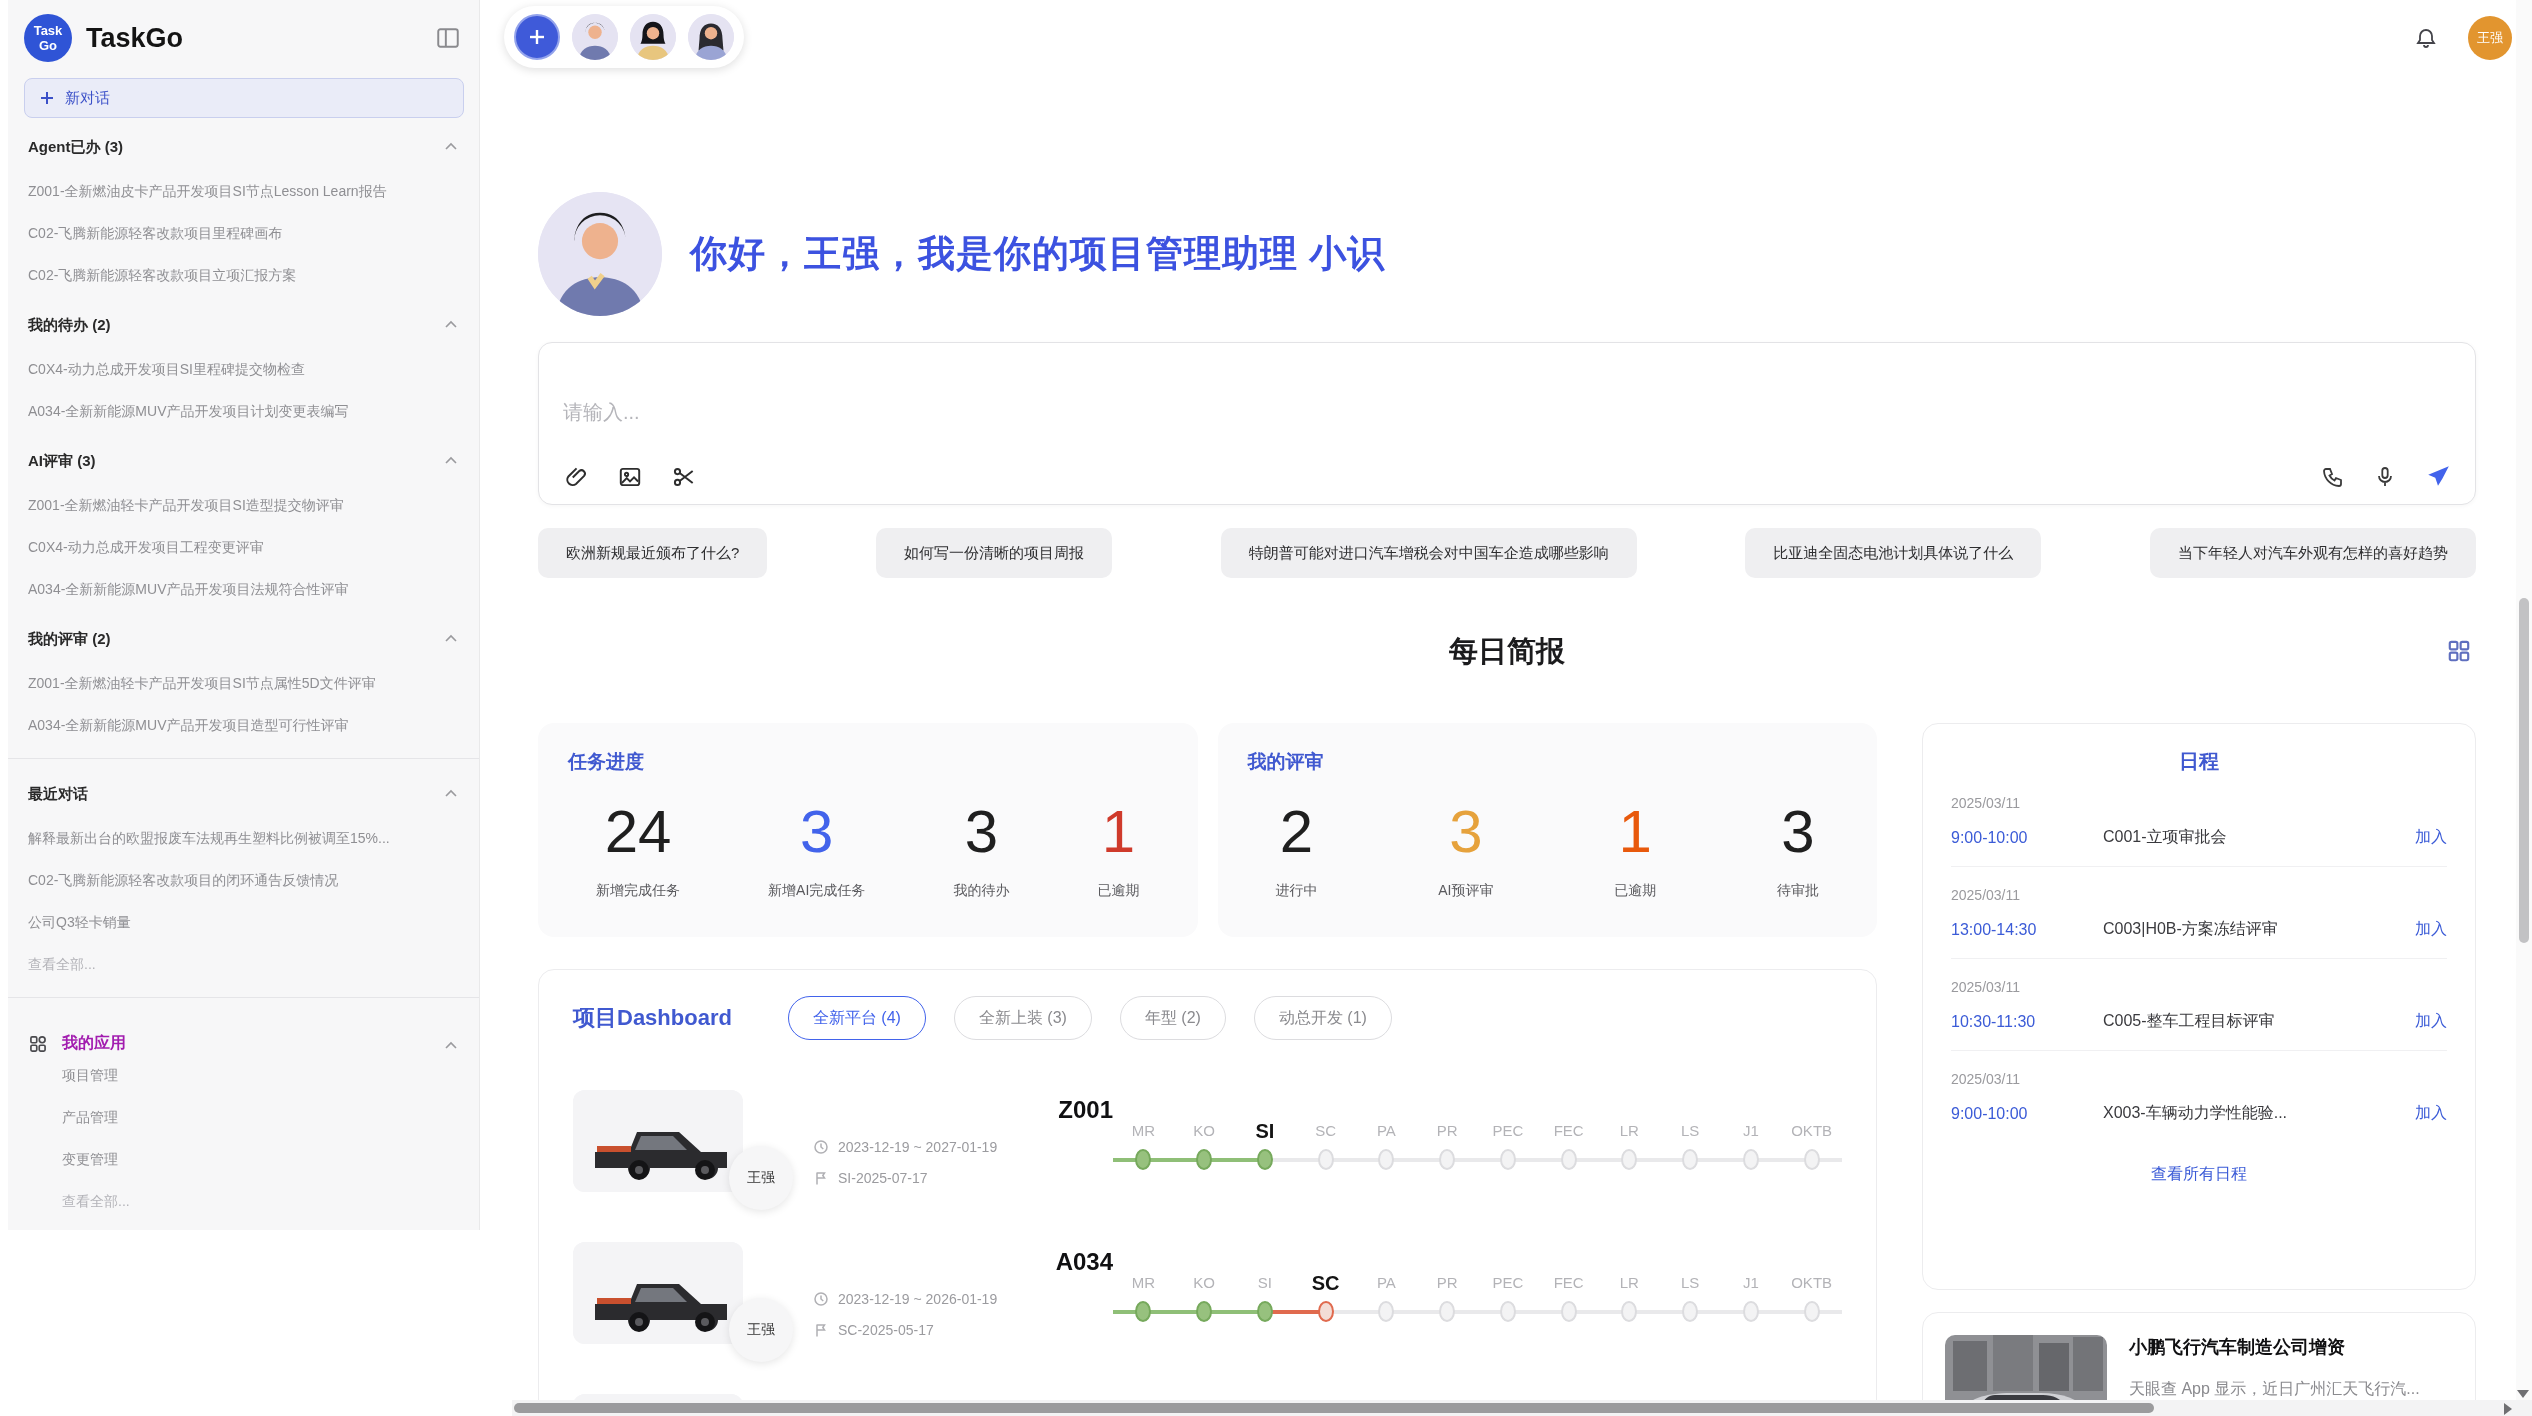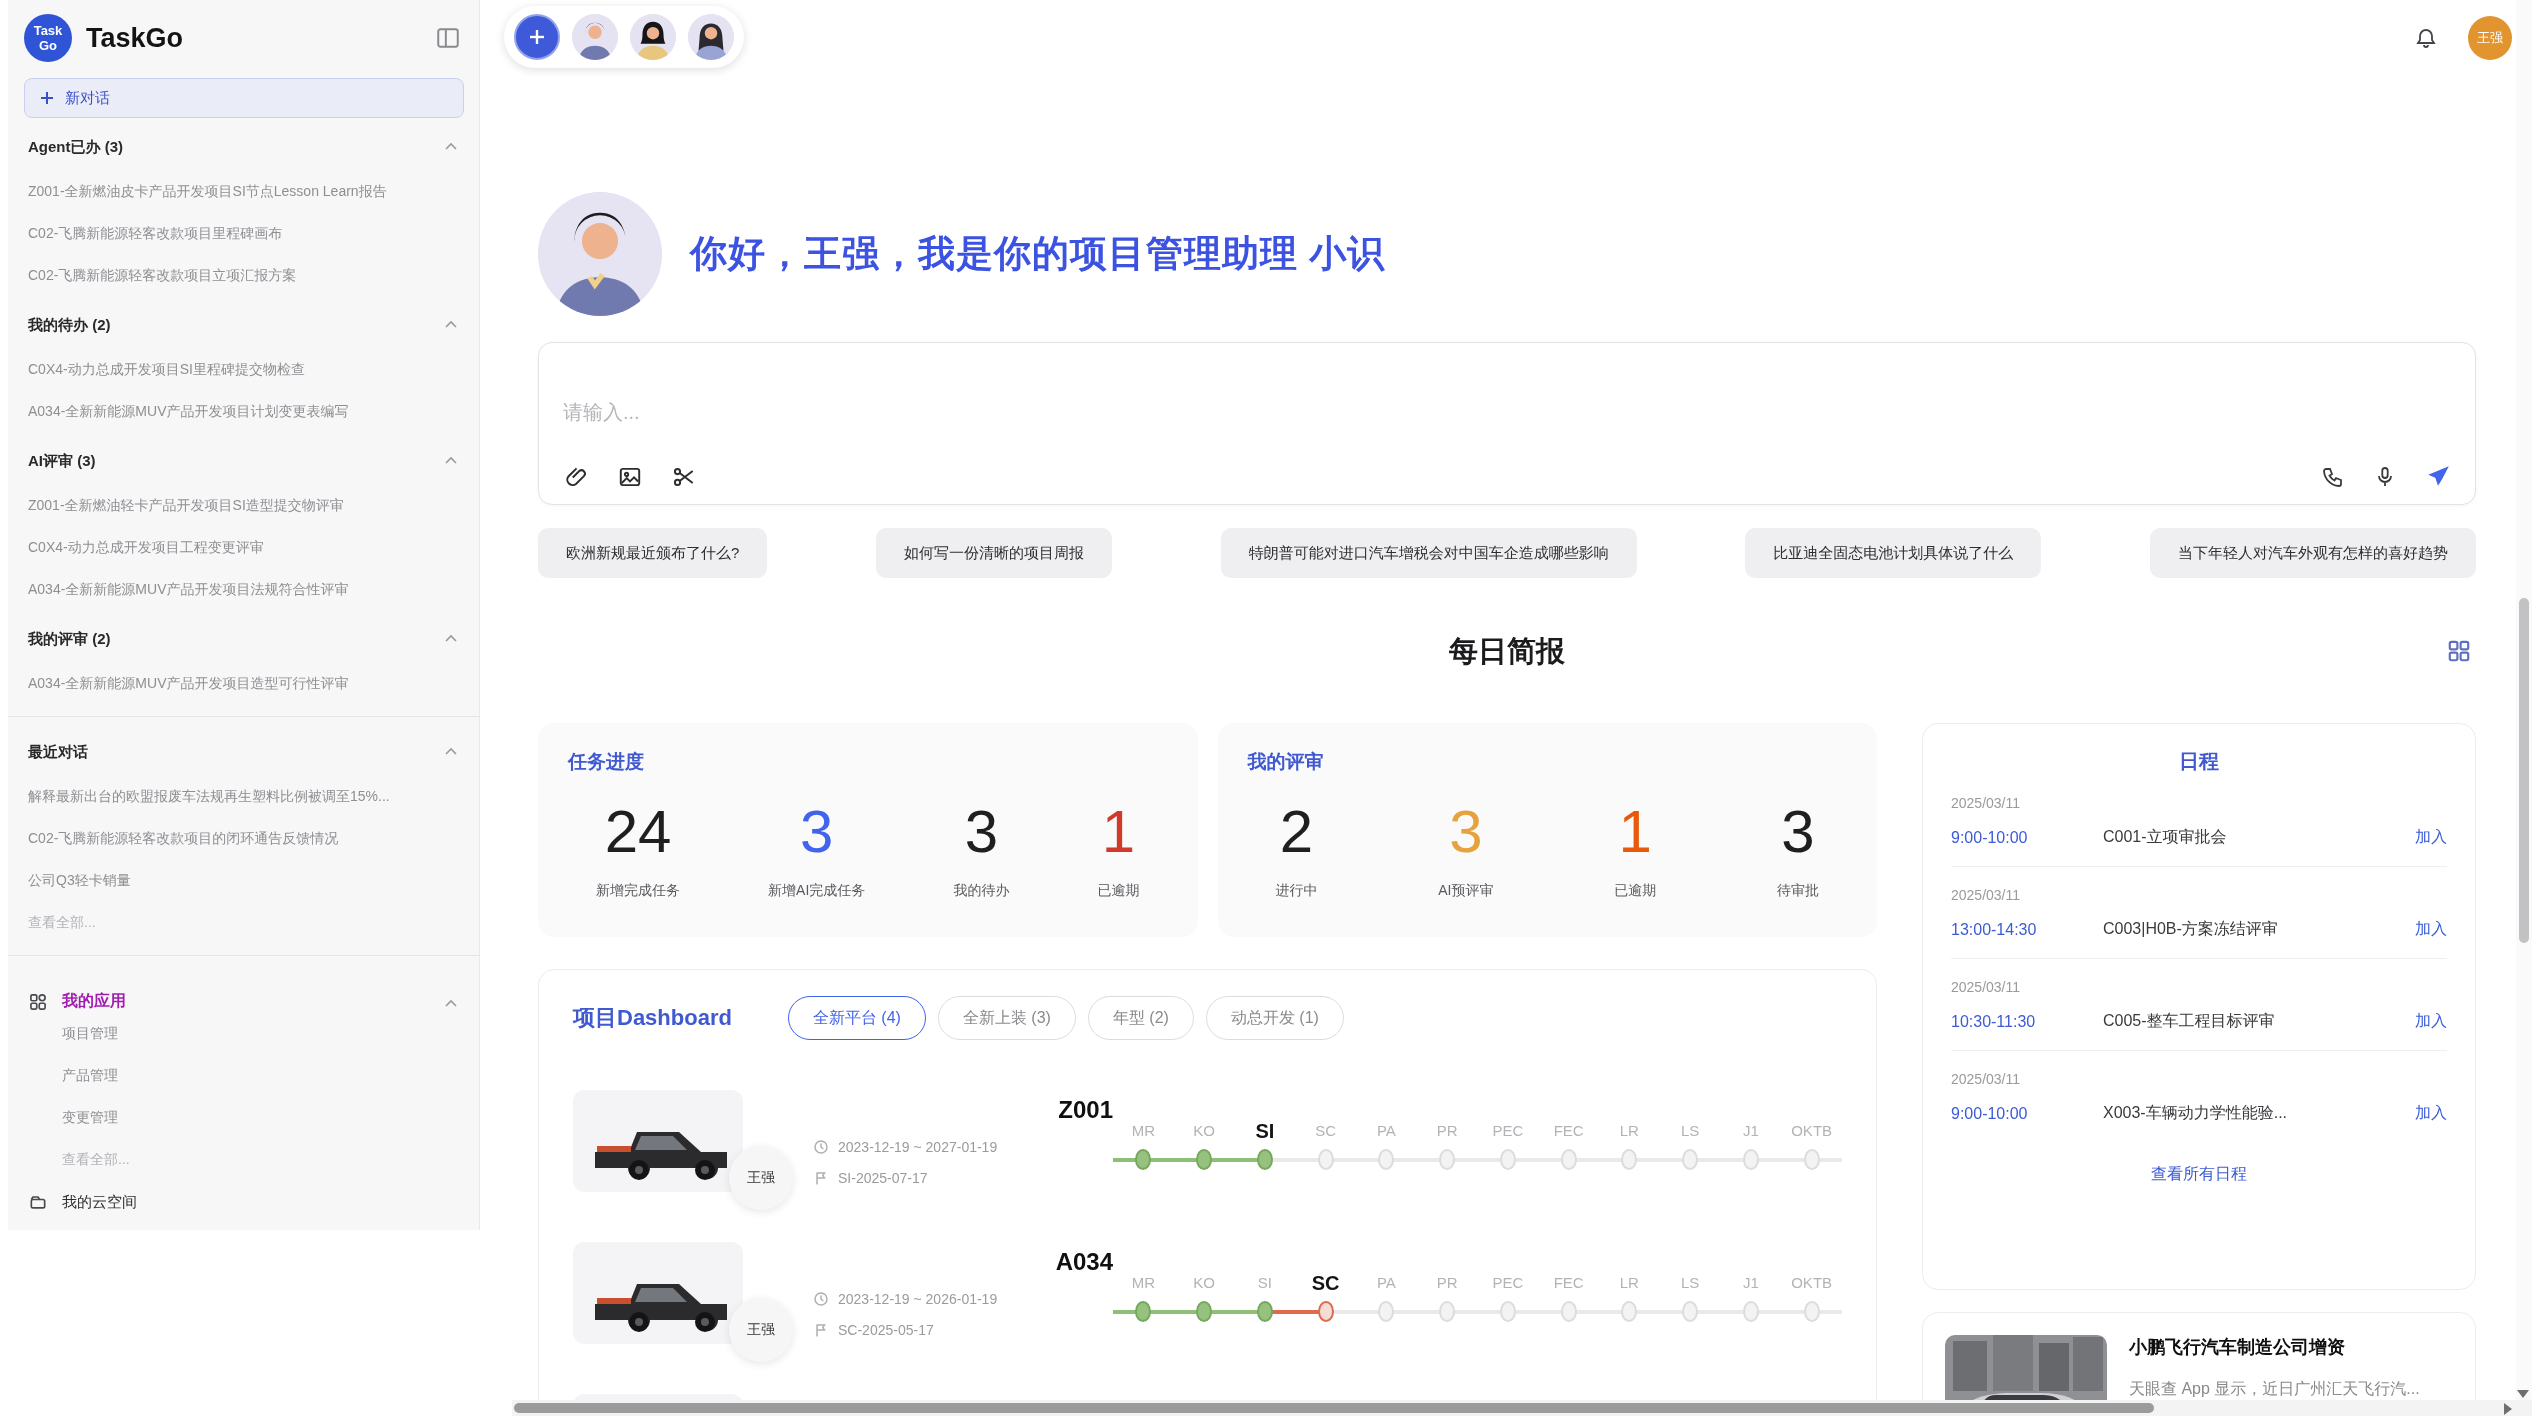--- a/index.html
+++ b/index.html
@@ -79,21 +79,21 @@
   .stats { display:flex; justify-content:space-between; padding:22px 28px 0 28px; }
   .stat { text-align:center; cursor:pointer; }
   .stat-value { font-size:60px; font-weight:500; color:#1f1f1f; }
   .stat-label { margin-top:16px; font-size:14px; color:#5a5a5e; }
 
   
   .dashboard-card { margin-top:32px; background:#fff; border:1px solid #ececee; border-radius:16px;
     padding:26px 34px; height:600px; overflow:hidden; }
   .dash-header { display:flex; align-items:center; }
   .dash-title { font-size:22px; color:#4059d0; font-weight:600; }
-  .tabs { display:flex; gap:12px; margin-left:56px; }
+  .tabs { display:flex; gap:28px; margin-left:56px; }
   .tab { height:44px; border-radius:22px; border:1px solid #dcdcdf; color:#8a8a8e; font-size:16px;
     display:flex; align-items:center; padding:0 24px; background:#fff; cursor:pointer; }
   .tab.active { border-color:#4263eb; color:#4263eb; }
   .project-row { display:flex; align-items:center; margin-top:50px; }
   .car-wrap { position:relative; width:206px; flex:none; }
   .car-img { width:170px; height:102px; border-radius:12px; background:#f4f4f6; overflow:hidden; }
   .owner-badge { position:absolute; right:-14px; bottom:-18px; width:64px; height:64px; border-radius:50%;
     background:#f6f6f7; box-shadow:0 2px 8px rgba(0,0,0,.10); display:flex; align-items:center;
     justify-content:center; font-size:14px; color:#333; }
   .proj-info { width:300px; margin-left:34px; flex:none;text-align:right; }
@@ -196,20 +196,21 @@
           </div>
           <div class="sb-item">Z001-全新燃油轻卡产品开发项目SI造型提交物评审</div>
           <div class="sb-item">C0X4-动力总成开发项目工程变更评审</div>
           <div class="sb-item">A034-全新新能源MUV产品开发项目法规符合性评审</div>
           <div class="sb-sec-h">
             <span>我的评审 (2)</span>
             <svg width="16" height="16" viewBox="0 0 16 16">
               <polyline points="3,10 8,5 13,10" stroke="#9a9a9e" stroke-width="1.6" fill="none"></polyline>
             </svg>
           </div>
+          <div class="sb-item">Z001-全新燃油轻卡产品开发项目SI节点属性5D文件评审</div>
           <div class="sb-item">A034-全新新能源MUV产品开发项目造型可行性评审</div>
         </div>
 
       <div class="sb-divider"></div>
 
       <div class="sb-sec-h">
         <span>最近对话</span>
         <svg width="16" height="16" viewBox="0 0 16 16">
             <polyline points="3,10 8,5 13,10" stroke="#9a9a9e" stroke-width="1.6" fill="none"></polyline>
           </svg>

